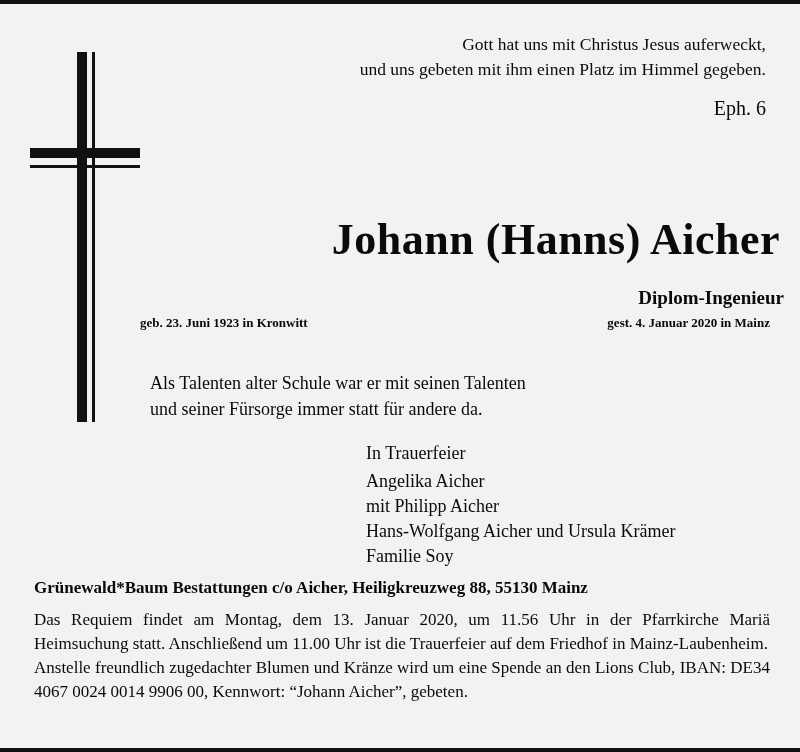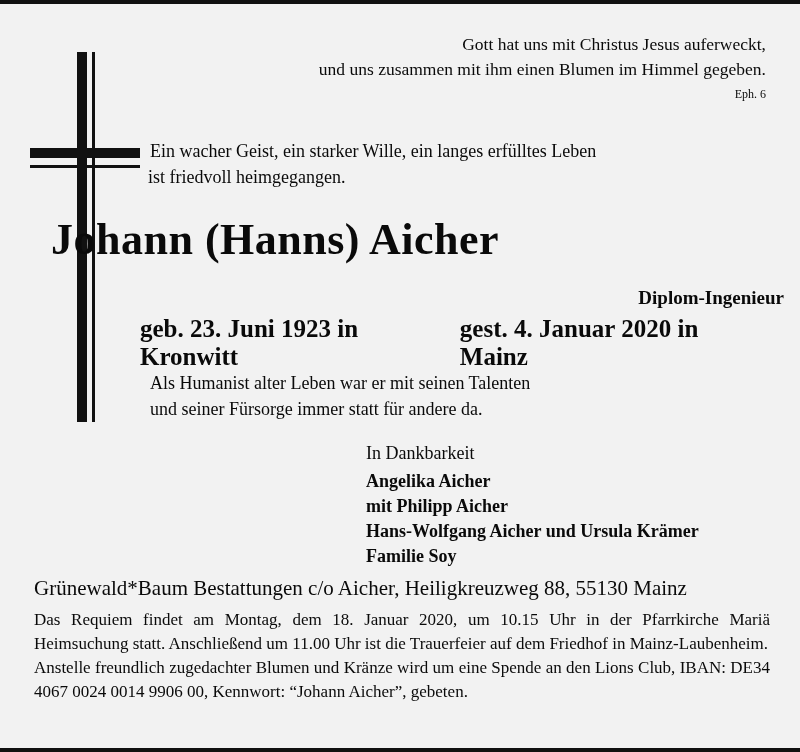--- a/index.html
+++ b/index.html
@@ -82,63 +82,62 @@
   .verse {
     position: absolute;
     right: 34px;
     top: 28px;
     text-align: right;
     font-size: 17.5px;
     line-height: 25px;
     width: 520px;
   }
   .verse .ref {
-    font-size: 12px;
-    margin-top: 0;
+    font-size: 20px;
+    margin-top: 14px;
   }
 
   .intro {
     position: absolute;
     left: 150px;
     top: 134px;
     font-size: 18px;
     line-height: 26px;
     width: 600px;
   }
   .intro .l2 {
     margin-left: -2px;
   }
 
   .name {
     position: absolute;
     left: 10px; right: 20px;
     top: 210px;
-    text-align: left;
+    text-align: right;
     font-size: 44px;
     font-weight: bold;
     letter-spacing: 0.5px;
     line-height: 52px;
-    margin-left: 41px;
   }
   .profession {
     position: absolute;
     left: 0; right: 16px;
     top: 283px;
     text-align: right;
     font-size: 19px;
     font-weight: bold;
   }
   .dates {
     position: absolute;
     left: 140px;
     right: 30px;
     top: 311px;
     display: flex;
     justify-content: space-between;
-    font-size: 25px;
+    font-size: 13px;
     font-weight: bold;
   }
 
   .tribute {
     position: absolute;
     left: 150px;
     top: 366px;
     font-size: 18px;
     line-height: 26px;
     width: 620px;
@@ -149,29 +148,30 @@
     left: 366px;
     top: 437px;
     font-size: 18px;
     line-height: 25px;
   }
   .thanks .head {
     font-weight: normal;
     margin-bottom: 3px;
   }
   .thanks .fam {
-    font-weight: bold;
+    font-weight: normal;
   }
 
   .org {
     position: absolute;
     left: 34px;
     top: 572px;
-    font-size: 21px;
+    font-size: 17px;
     line-height: 24px;
+    font-weight: bold;
   }
   .notes {
     position: absolute;
     left: 34px;
     right: 30px;
     top: 604px;
     font-size: 17px;
     line-height: 24px;
     text-align: justify;
   }
@@ -194,51 +194,47 @@
 
     <div class="cross">
       <div class="v-bar"></div>
       <div class="v-bar-2"></div>
       <div class="h-bar"></div>
       <div class="h-bar-2"></div>
     </div>
 
     <div class="verse">
       <div>Gott hat uns mit Christus  Jesus auferweckt,</div>
-      <div>und uns zusammen mit ihm einen Blumen im Himmel gegeben.</div>
+      <div>und uns gebeten mit ihm einen Platz im Himmel gegeben.</div>
       <div class="ref">Eph. 6</div>
     </div>
 
-    <div class="intro">
-      <div>Ein wacher Geist, ein starker Wille, ein langes erfülltes Leben</div>
-      <div class="l2">ist friedvoll heimgegangen.</div>
-    </div>
 
     <div class="name">Johann (Hanns) Aicher</div>
     <div class="profession">Diplom-Ingenieur</div>
 
     <div class="dates">
       <span>geb. 23. Juni 1923 in Kronwitt</span>
       <span>gest. 4. Januar 2020 in Mainz</span>
     </div>
 
     <div class="tribute">
-      <div>Als Humanist alter Leben war er mit seinen Talenten</div>
+      <div>Als Talenten alter Schule war er mit seinen Talenten</div>
       <div>und seiner Fürsorge immer statt für andere da.</div>
     </div>
 
     <div class="thanks">
-      <div class="head">In Dankbarkeit</div>
+      <div class="head">In Trauerfeier</div>
       <div class="fam">Angelika Aicher</div>
       <div class="fam">mit Philipp Aicher</div>
       <div class="fam">Hans-Wolfgang Aicher und Ursula Krämer</div>
       <div class="fam">Familie Soy</div>
     </div>
 
     <div class="org">Grünewald*Baum Bestattungen c/o Aicher, Heiligkreuzweg 88, 55130 Mainz</div>
 
     <div class="notes">
-      <p>Das Requiem findet am Montag, dem 18. Januar 2020, um 10.15 Uhr in der Pfarrkirche Mariä Heimsuchung statt. Anschließend um 11.00 Uhr ist die Trauerfeier auf dem Friedhof in Mainz-Laubenheim.</p>
+      <p>Das Requiem findet am Montag, dem 13. Januar 2020, um 11.56 Uhr in der Pfarrkirche Mariä Heimsuchung statt. Anschließend um 11.00 Uhr ist die Trauerfeier auf dem Friedhof in Mainz-Laubenheim.</p>
       <p>Anstelle freundlich zugedachter Blumen und Kränze wird um eine Spende an den Lions Club, IBAN: DE34 4067 0024 0014 9906 00, Kennwort: “Johann Aicher”, gebeten.</p>
     </div>
 
   </div>
 </div>
 
 </body></html>

